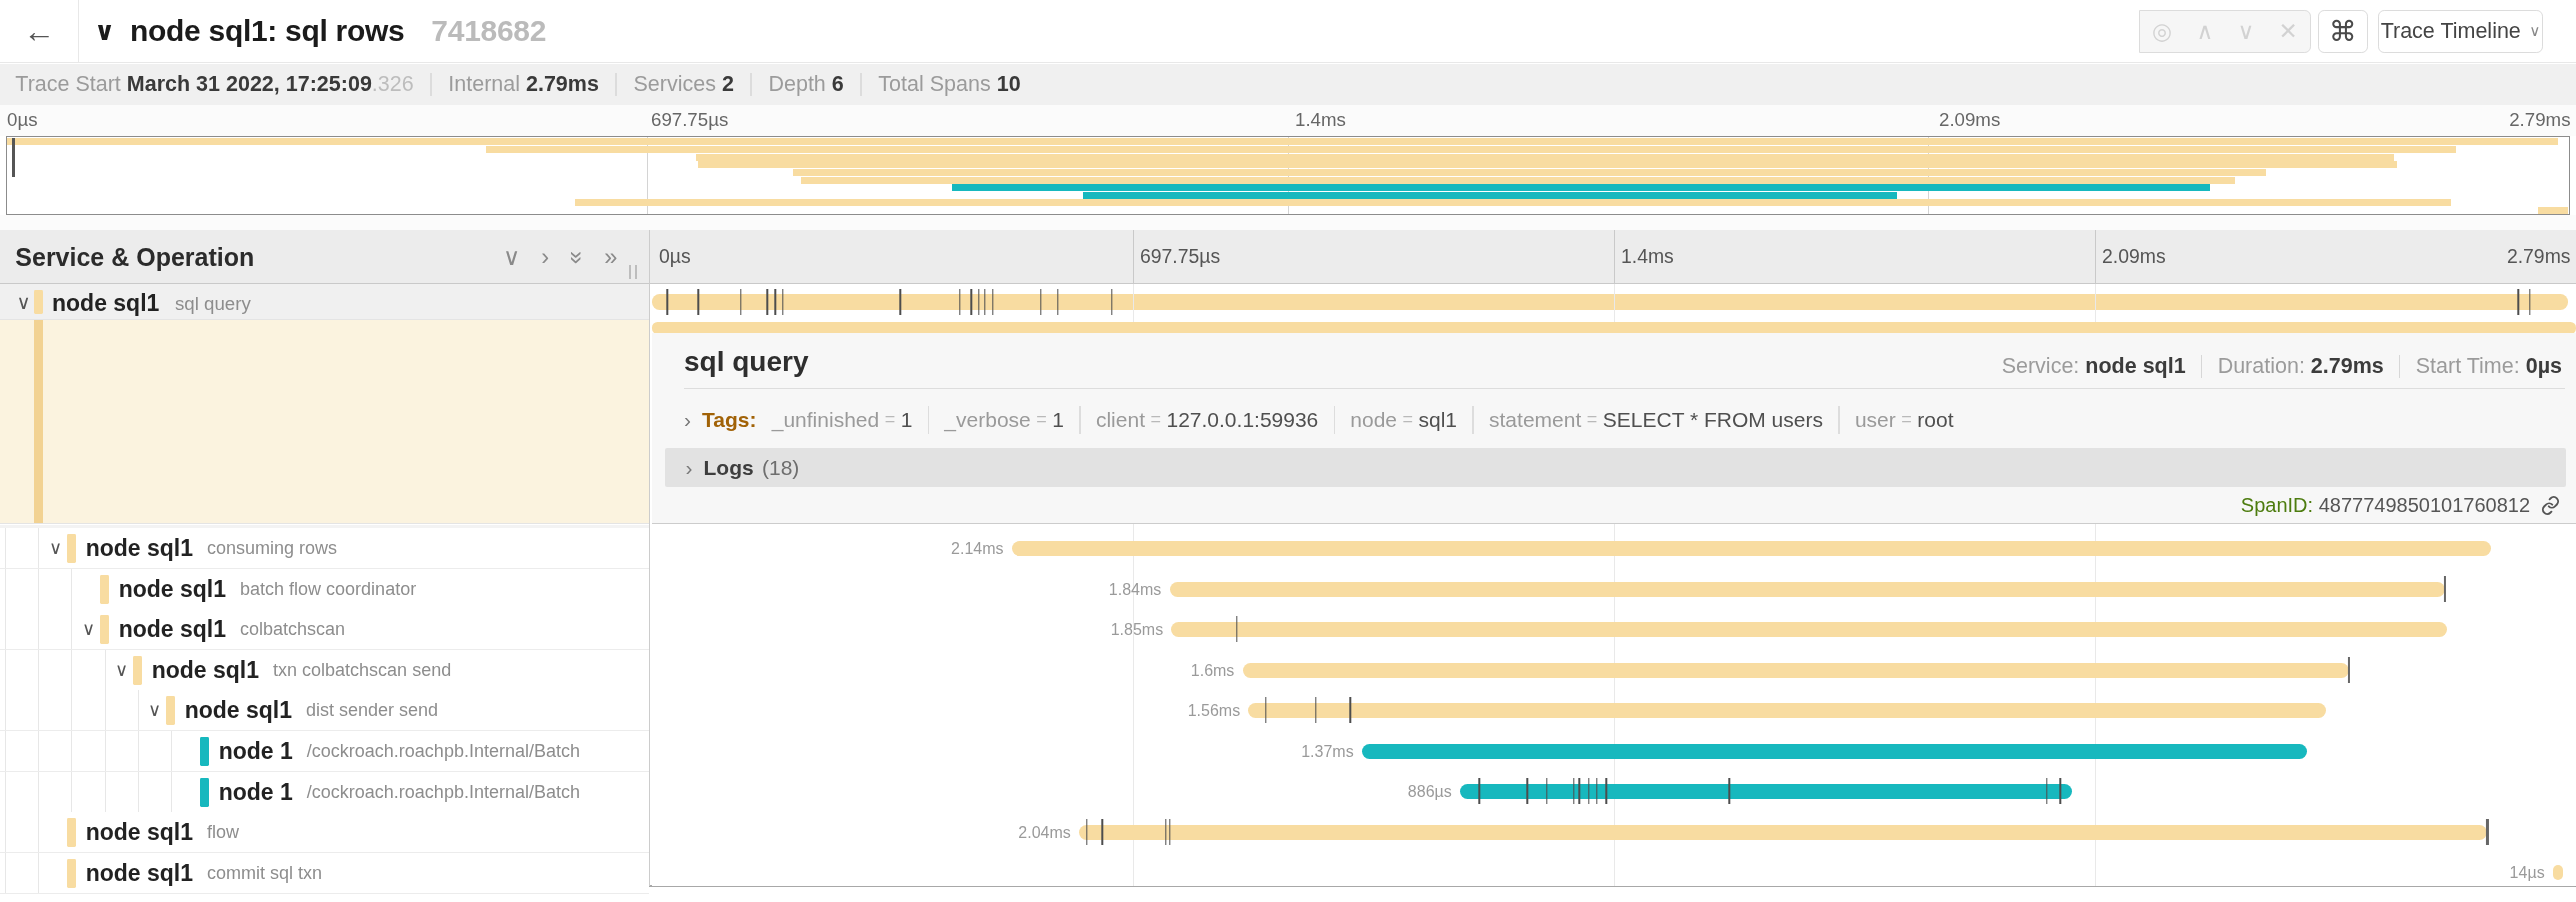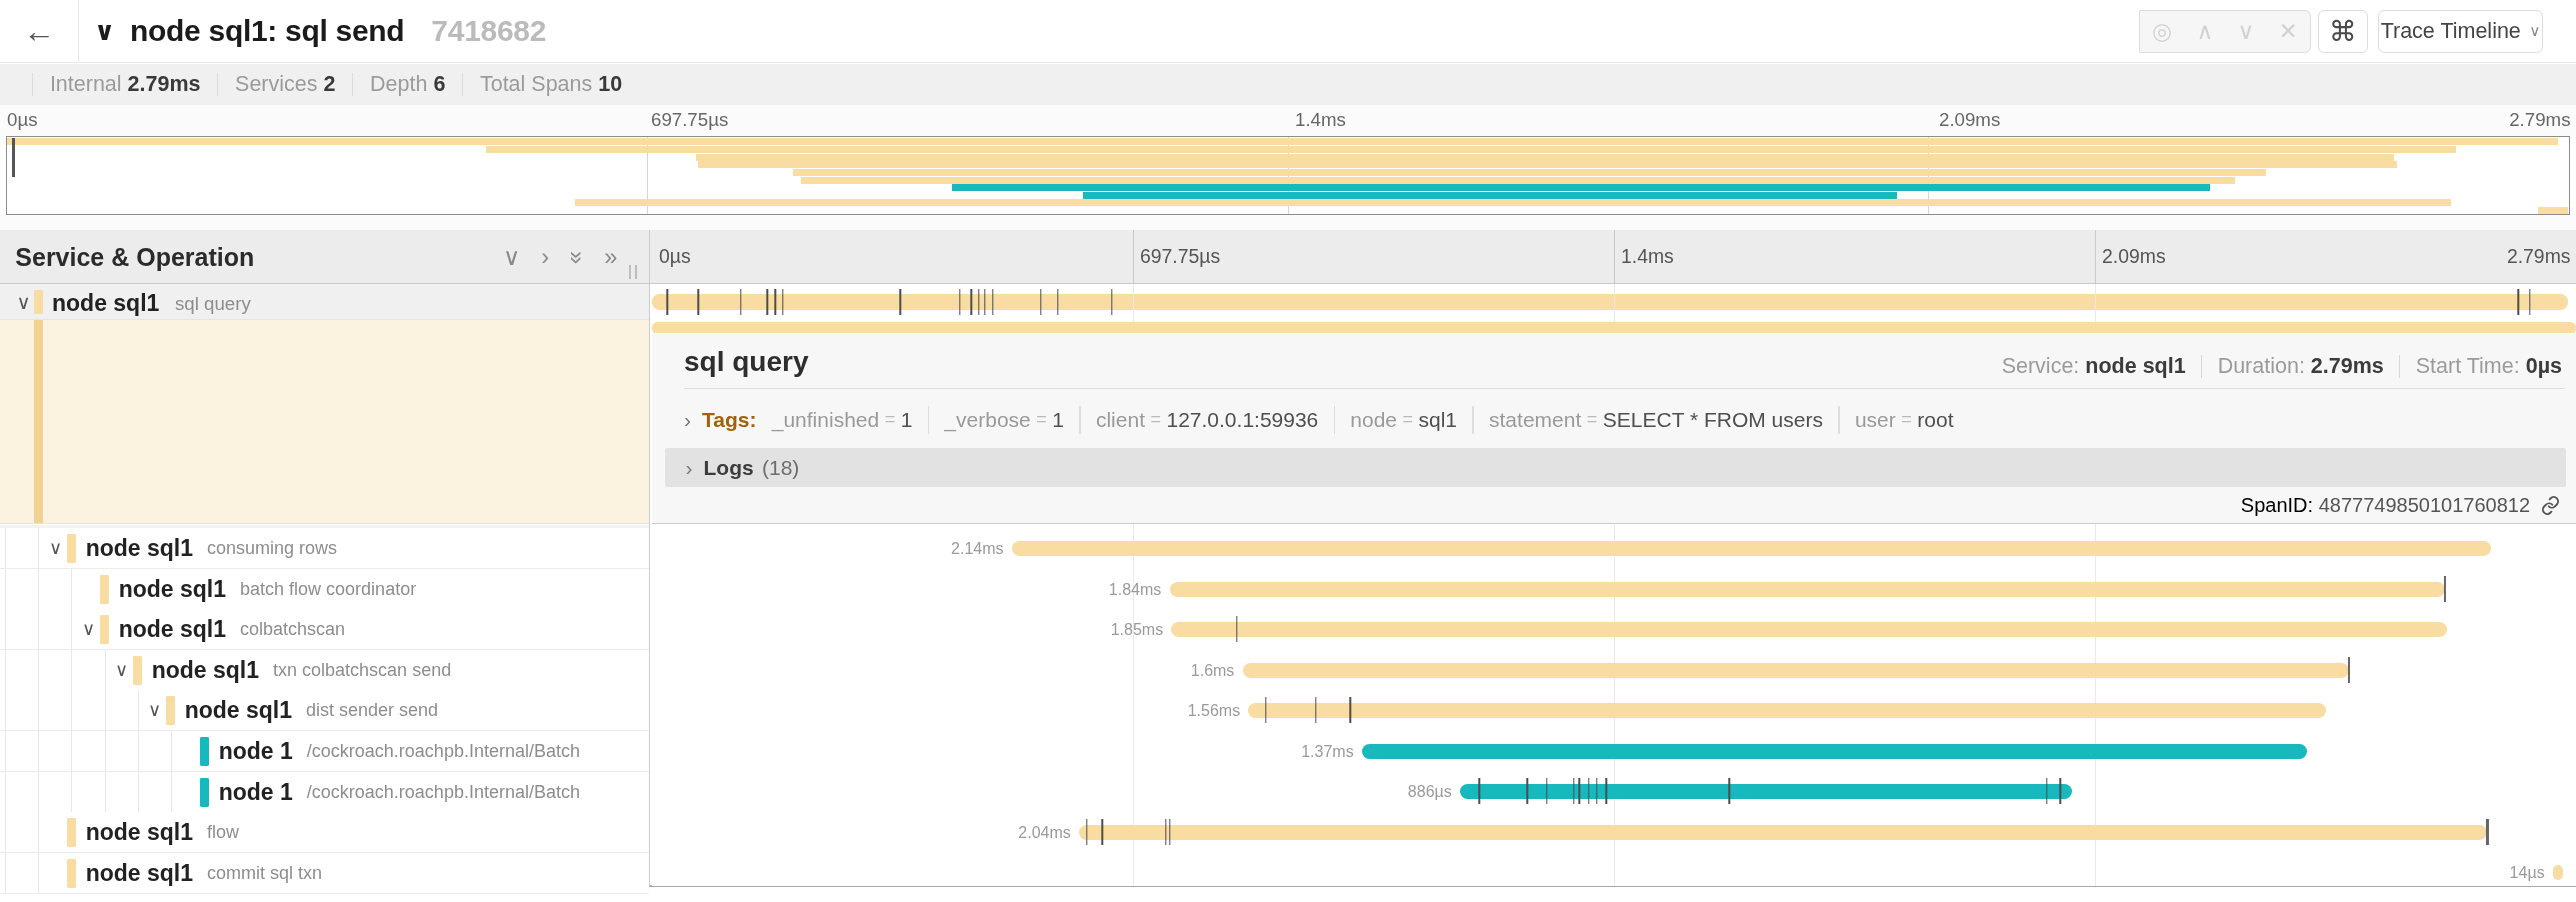--- a/index.html
+++ b/index.html
@@ -92,21 +92,21 @@
   .tag-key{color:#9a9a9a;}
   .tag-eq{color:#b9b9b9;font-size:18px;margin:0 5.5px;}
   .tag-val{color:#4f4f4f;}
   .tag-div{width:1.4px;height:28px;background:#ddd;margin:0 15.3px;}
   .logs-bar{position:absolute;left:12.5px;right:9.7px;top:115px;height:39px;background:#e2e2e2;border-radius:2.1px;
             display:flex;align-items:center;font-size:21px;cursor:pointer;}
   .logs-bar .acc-chev{margin-left:21px;}
   .logs-title{font-weight:bold;color:#3d3d3d;margin-right:8.3px;}
   .logs-count{color:#6e6e6e;}
   .spanid-row{position:absolute;right:15.3px;top:161px;display:flex;align-items:center;font-size:20px;white-space:pre;}
-  .spanid-label{color:#000000;}
+  .spanid-label{color:#4d7c0f;}
   .spanid-value{color:#555;}
   .link-icon{margin-left:9.7px;cursor:pointer;display:flex;align-items:center;}
   .gap-row{left:0;top:525px;width:649px;height:3.5px;background:#f3f3f3;}
 
   
   .tree-row{position:absolute;left:0;width:649px;height:40px;background:#fff;border-bottom:0.7px solid #ececec;
             box-sizing:border-box;display:flex;align-items:center;cursor:pointer;}
   .guide{position:absolute;top:0;bottom:0;width:0.7px;background:#e7e7e7;}
   .chev-slot{width:18px;display:flex;align-items:center;justify-content:flex-start;font-size:18px;color:#555;flex:none;}
   .tree-bar{width:9px;height:29px;border-radius:1.4px;flex:none;margin-right:9.7px;}
@@ -121,39 +121,40 @@
 <div class="stage">
 
   <div class="abs topbar">
     <div class="abs back-btn">
       <span>←</span>
     </div>
     <div class="abs title-chevron">
       <span>∨</span>
     </div>
     <div class="abs page-title">
-      <span>node sql1: sql send</span>
+      <span>node sql1: sql rows</span>
       <span class="trace-id">7418682</span>
     </div>
     <div class="abs find-addon">
       <span class="addon-icon">◎</span>
       <span class="addon-icon">∧</span>
       <span class="addon-icon">∨</span>
       <span class="addon-icon">✕</span>
     </div>
     <div class="abs cmd-btn">
       <span>⌘</span>
     </div>
     <div class="abs view-btn">
       <span>Trace Timeline</span>
       <span class="chev">∨</span>
     </div>
   </div>
 
   <div class="abs metabar" id="meta-items">
+      <div class="meta-item"><span class="meta-label">Trace Start </span><span class="meta-value">March 31 2022, 17:25:09</span><span class="meta-suffix">.326</span></div>
       <div class="meta-div"></div>
       <div class="meta-item"><span class="meta-label">Internal </span><span class="meta-value">2.79ms</span></div>
       <div class="meta-div"></div>
       <div class="meta-item"><span class="meta-label">Services </span><span class="meta-value">2</span></div>
       <div class="meta-div"></div>
       <div class="meta-item"><span class="meta-label">Depth </span><span class="meta-value">6</span></div>
       <div class="meta-div"></div>
       <div class="meta-item"><span class="meta-label">Total Spans </span><span class="meta-value">10</span></div>
     </div>
 

